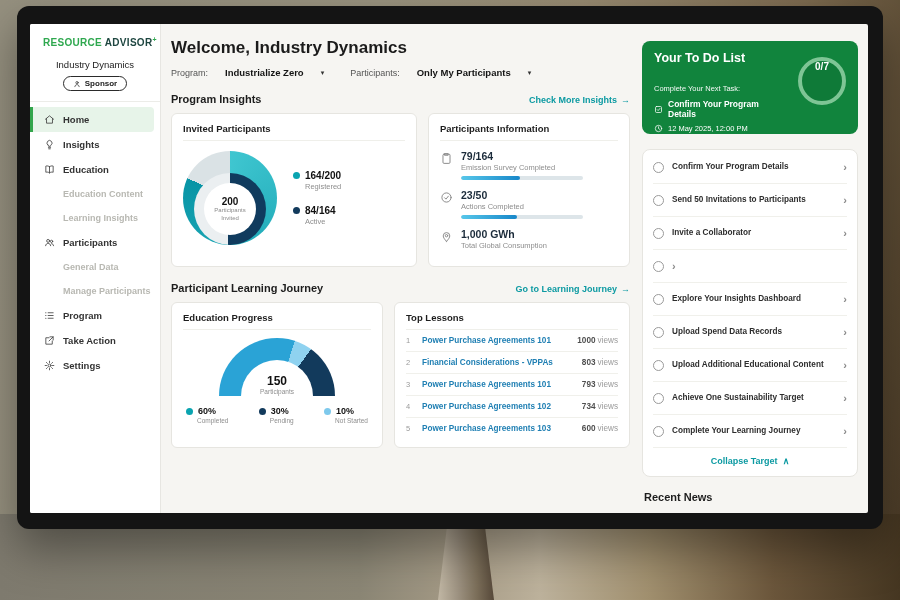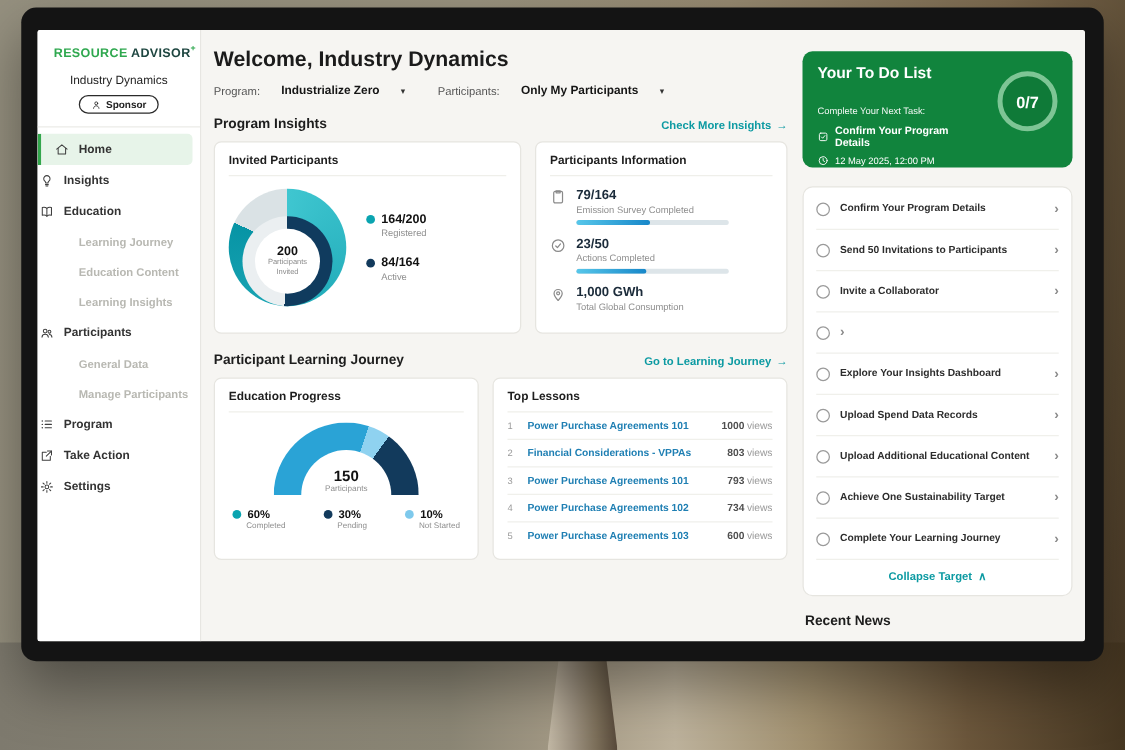--- a/index.html
+++ b/index.html
@@ -18,21 +18,21 @@
 
   
   .sidebar{width:131px;background:#fff;border-right:1px solid #E7E6E2;padding-top:12px;flex-shrink:0}
   .logo{padding-left:13px;font-size:10px;font-weight:bold;letter-spacing:.3px;white-space:nowrap}
   .logo .res{color:#2FA84F}.logo .adv{color:#1E4640}.logo .plus{color:#2FA84F;font-size:7px;vertical-align:super}
   .org{text-align:center;margin-top:11px;font-size:9.5px;font-weight:normal;color:#1d1d1d}
   .badge{margin:6px auto 0;display:flex;align-items:center;gap:4px;width:fit-content;border:1px solid #2b2b2b;
        border-radius:9px;padding:2px 9px;font-size:8px;font-weight:bold;color:#222}
   .badge svg{width:8px;height:8px;fill:none;stroke:#222;stroke-width:2;stroke-linecap:round}
   .sidebar-divider{height:1px;background:#ECECE8;margin:10px 0 5px}
-  .nav-item{display:flex;align-items:center;gap:8px;height:25px;padding-left:2px;font-size:9.5px;
+  .nav-item{display:flex;align-items:center;gap:8px;height:25px;padding-left:14px;font-size:9.5px;
        font-weight:bold;color:#333;cursor:pointer}
   .nav-item svg{width:11px;height:11px;fill:none;stroke:#3f3f3f;stroke-width:1.8;stroke-linecap:round;stroke-linejoin:round;flex-shrink:0}
   .nav-item.active{background:#E7F4E9;border-left:3px solid #33A64C;padding-left:11px;border-radius:0 4px 4px 0;margin-right:6px}
   .nav-sub{display:flex;align-items:center;height:24px;padding-left:33px;font-size:9px;font-weight:600;color:#B8B8B2;cursor:pointer}
 
   
   .main{flex:1;min-width:0;padding:14px 8px 0 10px}
   .welcome{font-size:17px;font-weight:bold;color:#1b1b1b}
   .filters{display:flex;gap:26px;margin-top:9px;align-items:center}
   .filter{display:flex;align-items:center;gap:17px;font-size:9px;color:#555;cursor:pointer}
@@ -93,22 +93,22 @@
 
   
   .rightbar{width:230px;flex-shrink:0;padding:17px 10px 0 4px}
   .todo-card{background:#11843D;border-radius:8px;padding:10px 12px;position:relative;color:#fff;height:93px}
   .todo-title{font-size:12.5px;font-weight:bold}
   .todo-sub{font-size:7.5px;margin-top:19px;opacity:.95}
   .todo-task{display:flex;align-items:center;gap:5px;margin-top:6px;font-size:8.5px;font-weight:bold;max-width:135px}
   .todo-task svg,.todo-date svg{width:9px;height:9px;fill:none;stroke:#fff;stroke-width:2;stroke-linecap:round;stroke-linejoin:round;flex-shrink:0}
   .todo-date{display:flex;align-items:center;gap:5px;margin-top:5px;font-size:7.5px}
   .todo-ring{position:absolute;right:12px;top:16px;width:48px;height:48px;border-radius:50%;
-       border:4px solid #7EC595;background:rgba(0,0,0,.07);display:flex;align-items:center;justify-content:center;
-       font-size:13px;font-weight:bold}
+       border:4px solid #7EC595;background:rgba(0,0,0,.07);display:flex;align-items:flex-start;justify-content:center;
+       font-size:10px;font-weight:bold}
   .tasks-card{margin-top:15px;background:#fff;border:1px solid #E6E5E0;border-radius:8px;padding:1px 10px 0}
   .task-row{display:flex;align-items:center;gap:8px;padding:10px 0;border-bottom:1px solid #F0F0EB}
   .task-check{width:11px;height:11px;border:1.5px solid #9a9a9a;border-radius:50%;flex-shrink:0;cursor:pointer}
   .task-label{flex:1;font-size:8.2px;font-weight:bold;color:#2d2d2d;line-height:1.3}
   .task-chevron{color:#8a8a8a;font-size:11px;font-weight:bold;cursor:pointer}
   .collapse-row{display:flex;align-items:center;justify-content:center;gap:5px;padding:8px 0 10px;
        font-size:9px;font-weight:bold;color:#0C9AA2;cursor:pointer}
   .recent-news{margin-top:14px;font-size:11px;font-weight:bold;color:#1d1d1d;padding-left:2px}
 </style>
 </head>
@@ -150,23 +150,20 @@
           </svg>
         <span>Insights</span>
       </div>
       <div class="nav-item">
         <svg viewBox="0 0 24 24">
             <path d="M12 6c-2-1.8-5-2.3-8-1.5V18c3-.8 6-.3 8 1.5 2-1.8 5-2.3 8-1.5V4.5c-3-.8-6-.3-8 1.5z"></path>
             <path d="M12 6v13.5"></path>
           </svg>
         <span>Education</span>
       </div>
-      <div class="nav-sub">
-          <span>Learning Journey</span>
-        </div>
       <div class="nav-sub">
           <span>Education Content</span>
         </div>
       <div class="nav-sub">
           <span>Learning Insights</span>
         </div>
       <div class="nav-item">
         <svg viewBox="0 0 24 24">
             <circle cx="9" cy="8.5" r="3.2"></circle>
             <path d="M3.5 19c.3-3.2 2.6-5 5.5-5s5.2 1.8 5.5 5"></path>

